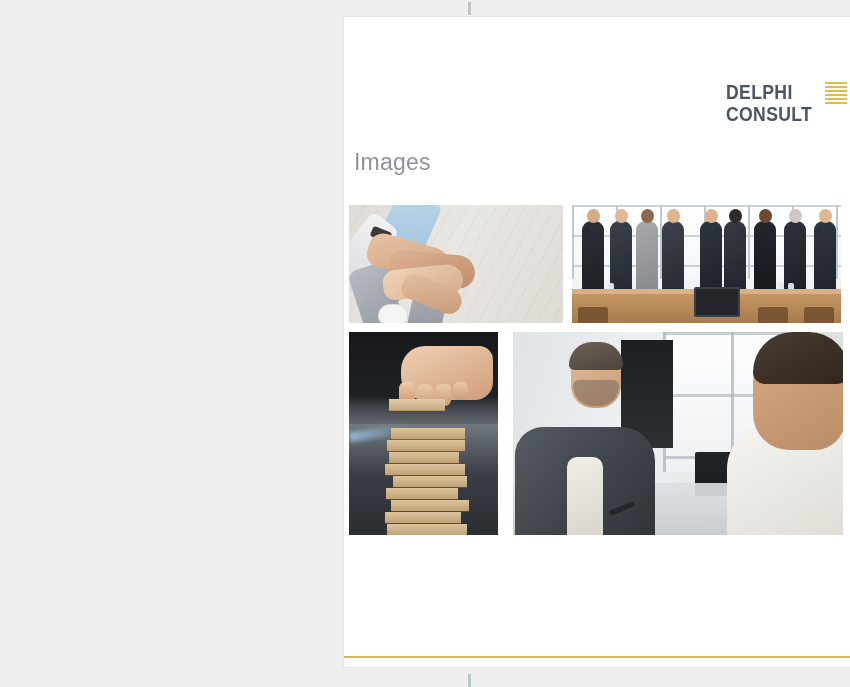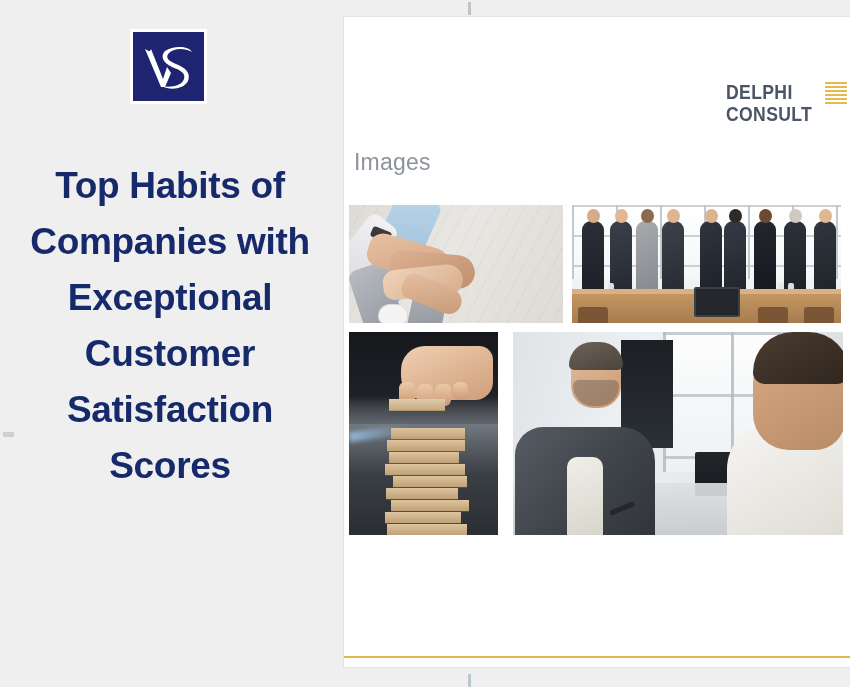--- a/index.html
+++ b/index.html
@@ -436,36 +436,20 @@
     top: 639px;
     height: 2px;
     background: #e3b457;
   }
 </style>
 </head>
 <body>
 
 <div id="screen">
 
-  <div id="left-panel">
-
-    <div id="ruler-tick-left"></div>
-
-    <div id="brand-logo">
-      <svg width="56" height="48" viewBox="0 0 56 48" aria-hidden="true">
-        <path d="M4 6 L10 6 L22 36 L26 24 L30 30 L24 44 L20 44 Z" fill="#ffffff"></path>
-        <path d="M4 6 L10 6 L9 8 L7.5 8 Z" fill="#1f2470"></path>
-        <path d="M24 8 C33 2, 48 3, 51 9 C44 5, 33 5, 28 10 C24 14, 27 18, 35 21
-                 C45 25, 50 30, 47 38 C43 46, 29 48, 21 43 C29 45, 41 43, 43 36
-                 C45 30, 39 27, 31 24 C22 20, 19 13, 24 8 Z" fill="#ffffff"></path>
-      </svg>
-    </div>
-
-    <div id="headline">Top Habits of Companies with Exceptional Customer Satisfaction Scores</div>
-  </div>
 
   <div id="doc-area">
 
     <div id="ruler-tick-top"></div>
     <div id="ruler-tick-bottom"></div>
 
     <div id="doc-page">
 
       <div id="delphi-logo">
         <div id="delphi-words">

